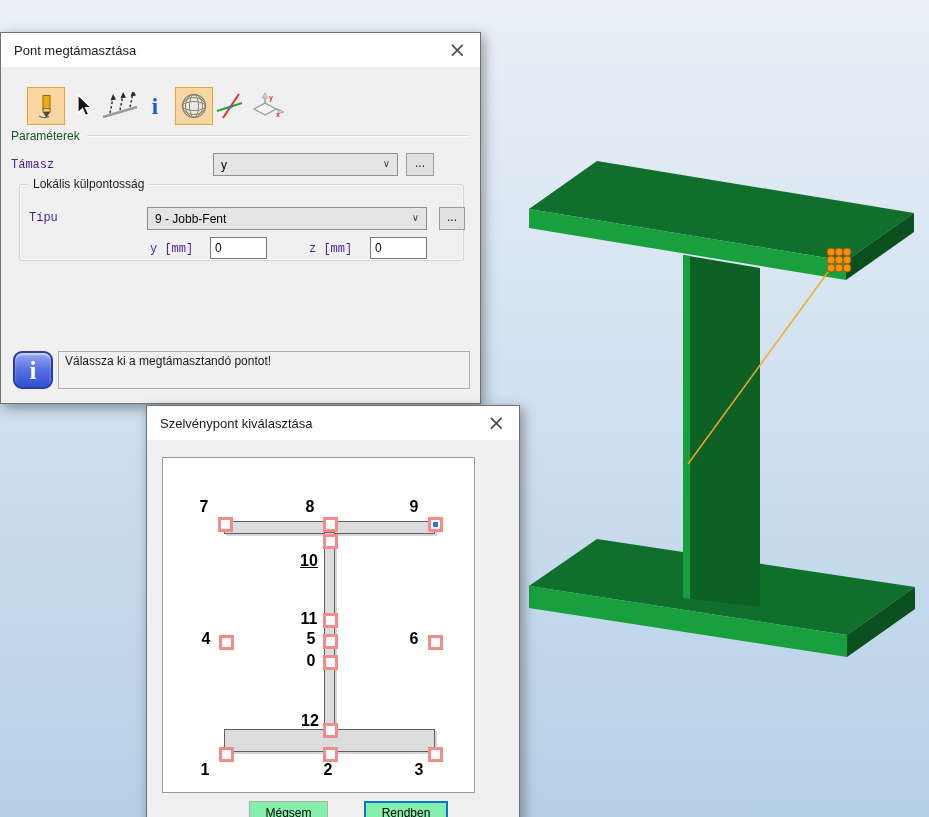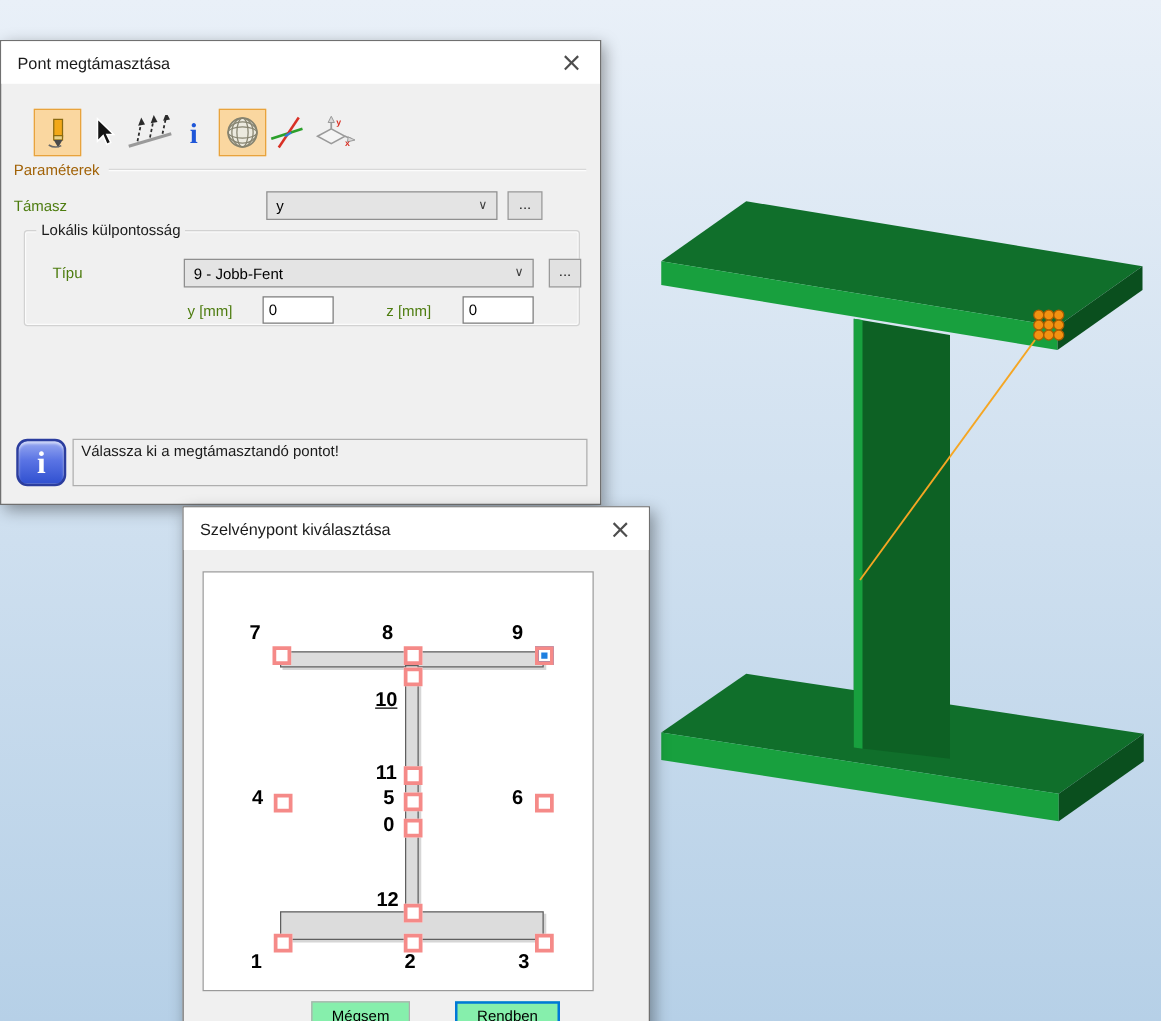--- a/index.html
+++ b/index.html
@@ -10,30 +10,30 @@
   
   .dialog{position:absolute;background:#f0f0f0;border:1px solid #707070;
           box-shadow:3px 4px 12px rgba(0,0,0,.38);box-sizing:border-box;margin-top:32px;}
   .titlebar{background:#ffffff;height:34px;display:flex;align-items:center;
             padding:0 12px 0 13px;box-sizing:border-box;}
   .titlebar .title{font-size:13px;color:#1b1b1b;}
   .titlebar .close{margin-left:auto;font-size:21px;line-height:20px;color:#4d4d4d;
                    cursor:default;padding:0 2px;font-family:"DejaVu Sans",sans-serif;}
   #dlg1{left:0;top:0;width:481px;height:372px;}
   #dlg2{left:146px;top:373px;width:374px;height:432px;}
-  .lbl{position:absolute;font-size:12px;color:#4d7c0f;white-space:nowrap;}
+  .lbl{position:absolute;font-size:12px;color:#4c1d95;white-space:nowrap;font-family:Liberation Mono, monospace;}
 
   
   #toolbar{position:absolute;left:26px;top:54px;display:flex;align-items:center;}
   .tool{width:34px;height:38px;display:flex;align-items:center;justify-content:center;
         border:1px solid transparent;box-sizing:border-box;}
   .tool.boxed{width:38px;}
   .tool.selected{background:#fad7a0;border:1px solid #e8a33d;}
   .param-sep{position:absolute;left:10px;top:96px;width:458px;display:flex;align-items:center;}
-  .param-sep .t{font-size:12px;color:#a16207;}
+  .param-sep .t{font-size:12px;color:#14532d;}
   .param-sep .line{flex:1;height:0;border-top:1px solid #d8d8d8;border-bottom:1px solid #fcfcfc;margin-left:7px;}
 
   
   .combo{position:absolute;background:#e4e4e4;border:1px solid #8f8f8f;box-sizing:border-box;
          font-size:12px;color:#000;display:flex;align-items:center;padding:0 18px 0 7px;}
   .combo .chev{position:absolute;right:7px;top:4px;color:#3f3f3f;font-size:10px;}
   .btn-more{position:absolute;background:#e1e1e1;border:1px solid #9a9a9a;box-sizing:border-box;
             font-size:12px;color:#222;text-align:center;line-height:19px;}
   .field{position:absolute;background:#fff;border:1px solid #7a7a7a;box-sizing:border-box;
          font-size:12px;color:#000;padding:0 4px;font-family:"Liberation Sans",sans-serif;outline:none;}
@@ -179,21 +179,21 @@
 
   <span class="lbl" style="left:10px;top:125px;">Támasz</span>
   <div class="combo" style="left:212px;top:120px;width:185px;height:23px;">
     <span>y</span>
     <span class="chev">∨</span>
   </div>
   <div class="btn-more" style="left:405px;top:120px;width:28px;height:23px;">...</div>
 
   <div class="group" style="left:18px;top:151px;width:445px;height:77px;">
     <span class="glabel">Lokális külpontosság</span>
-    <span class="lbl" style="left:22px;top:26px;">Típu</span>
+    <span class="lbl" style="left:9px;top:26px;">Típu</span>
     <div class="combo" style="left:127px;top:22px;width:280px;height:23px;">
       <span>9 - Jobb-Fent</span>
       <span class="chev">∨</span>
     </div>
     <div class="btn-more" style="left:419px;top:22px;width:26px;height:23px;">...</div>
     <span class="lbl" style="left:130px;top:57px;">y [mm]</span>
     <input class="field" style="left: 190px; top: 52px; width: 57px; height: 22px;" value="0">
     <span class="lbl" style="left:289px;top:57px;">z [mm]</span>
     <input class="field" style="left: 350px; top: 52px; width: 57px; height: 22px;" value="0">
   </div>

